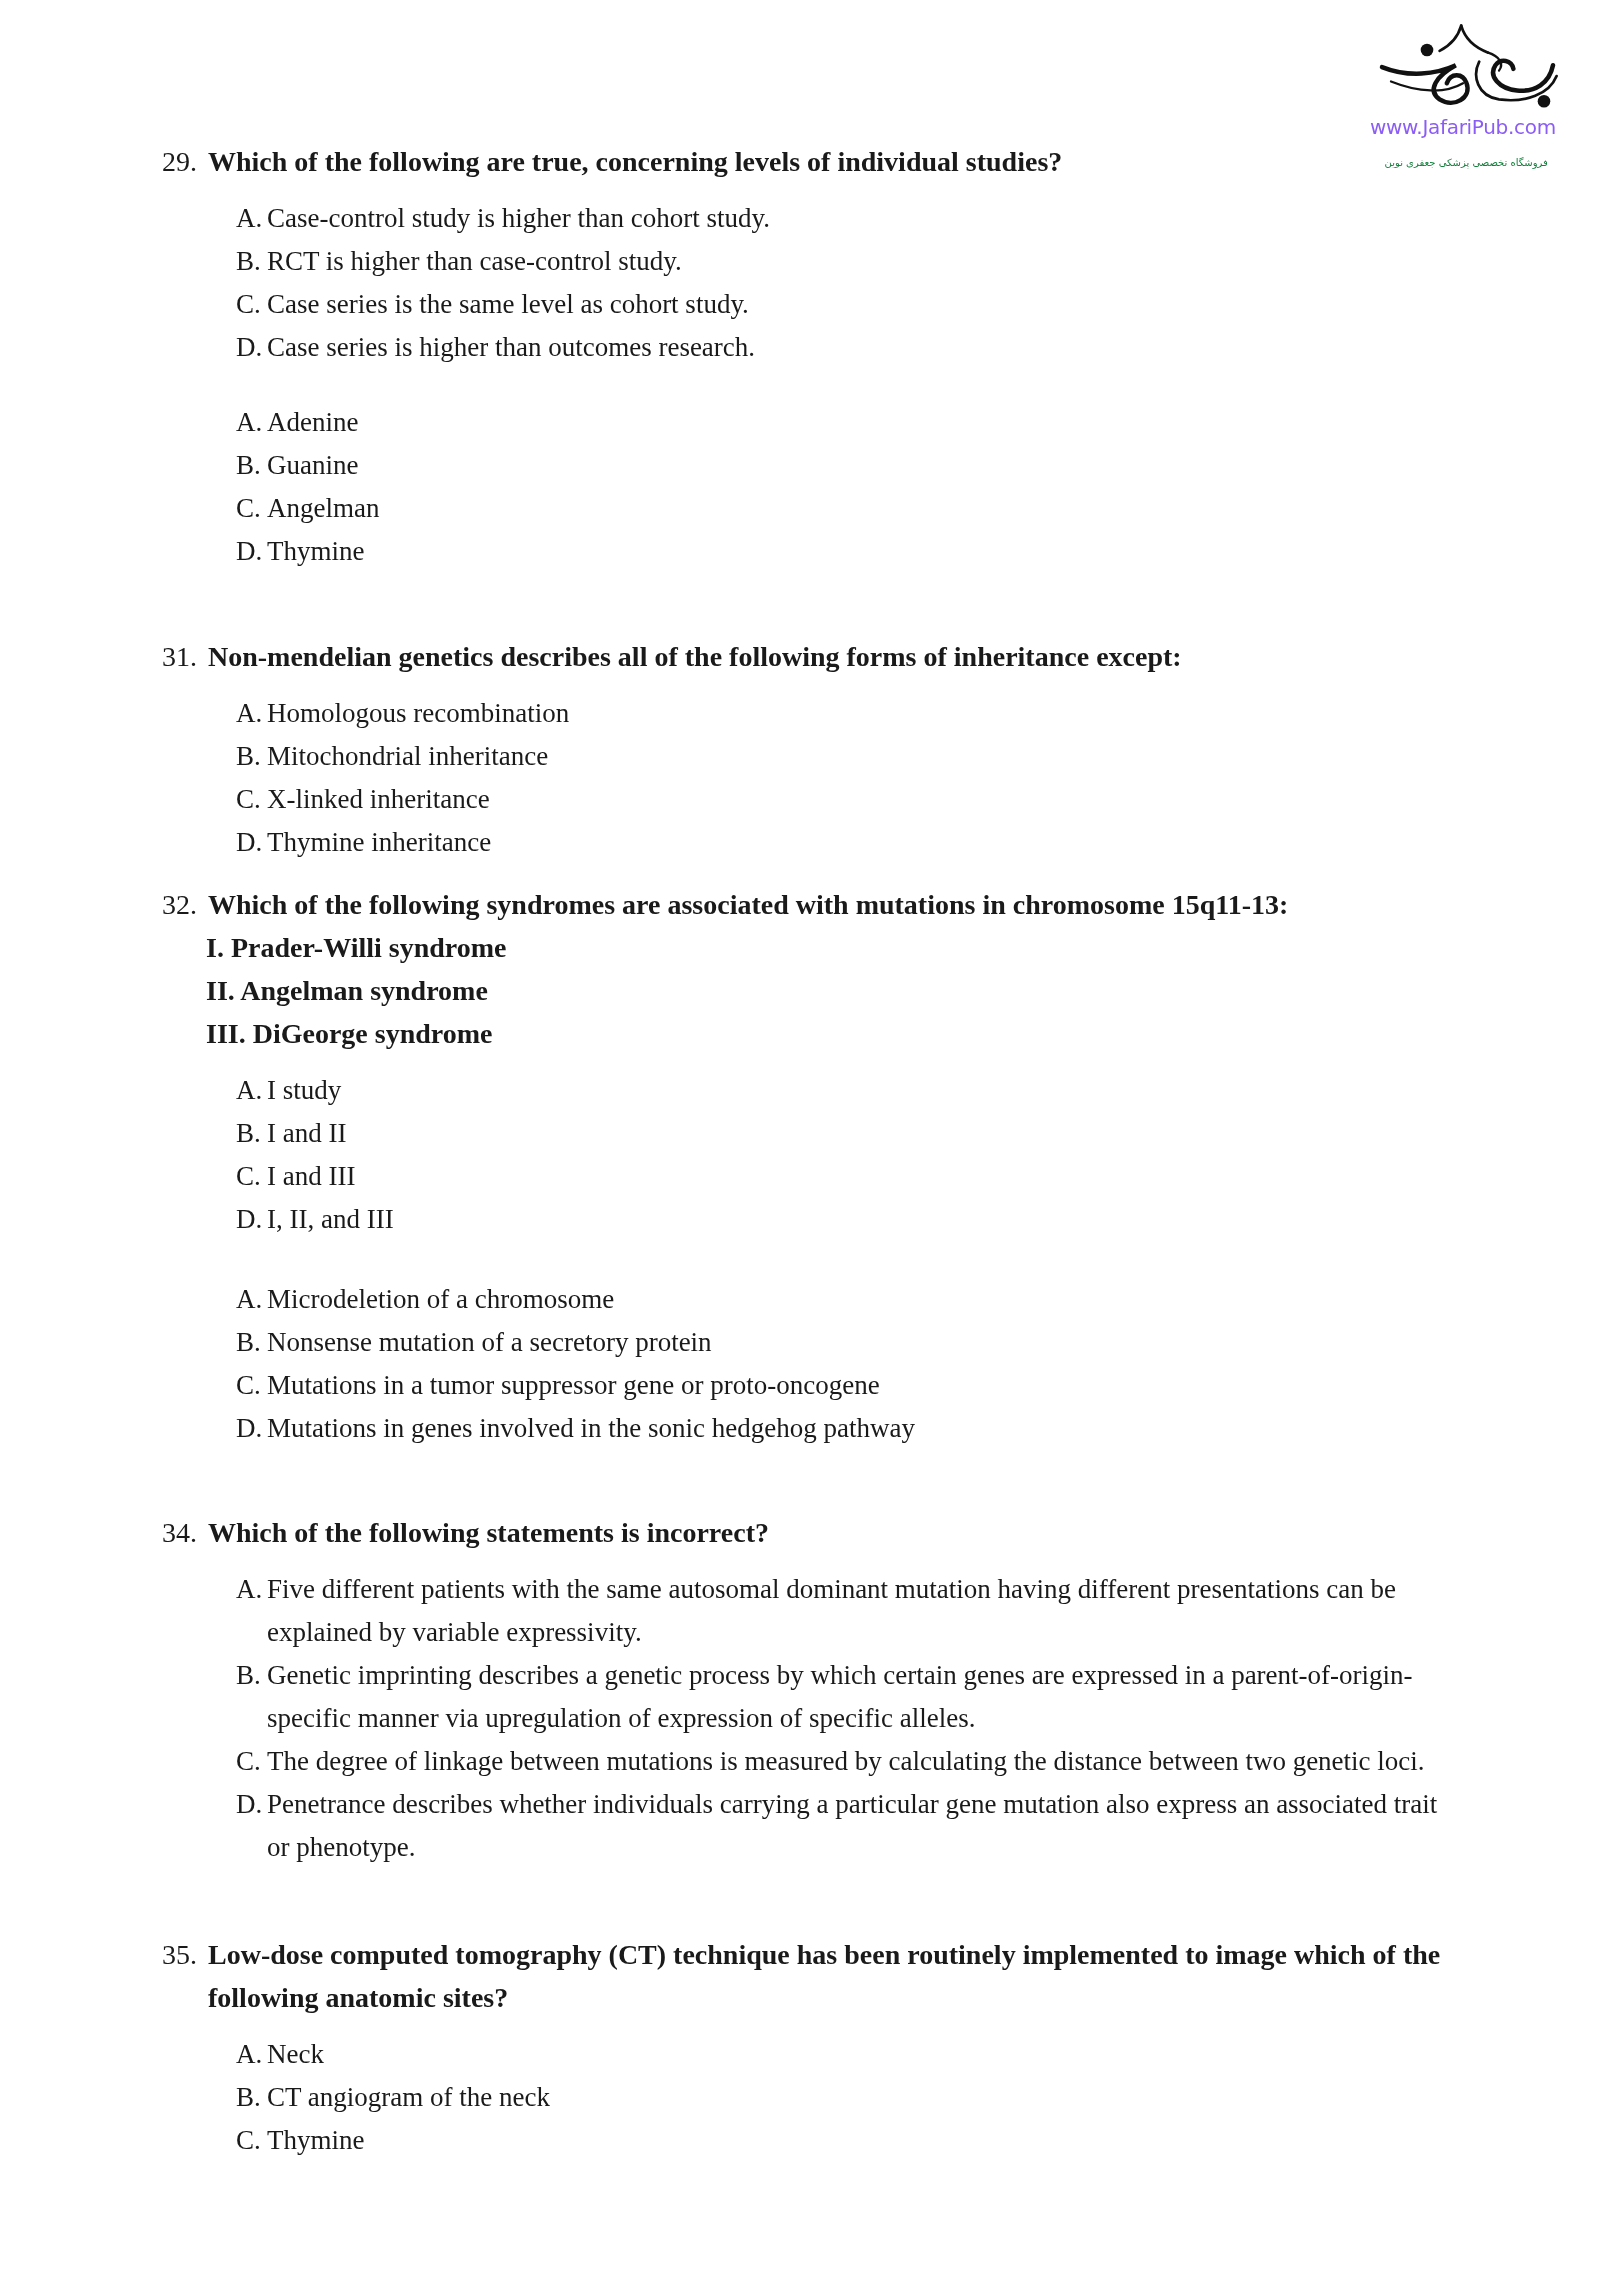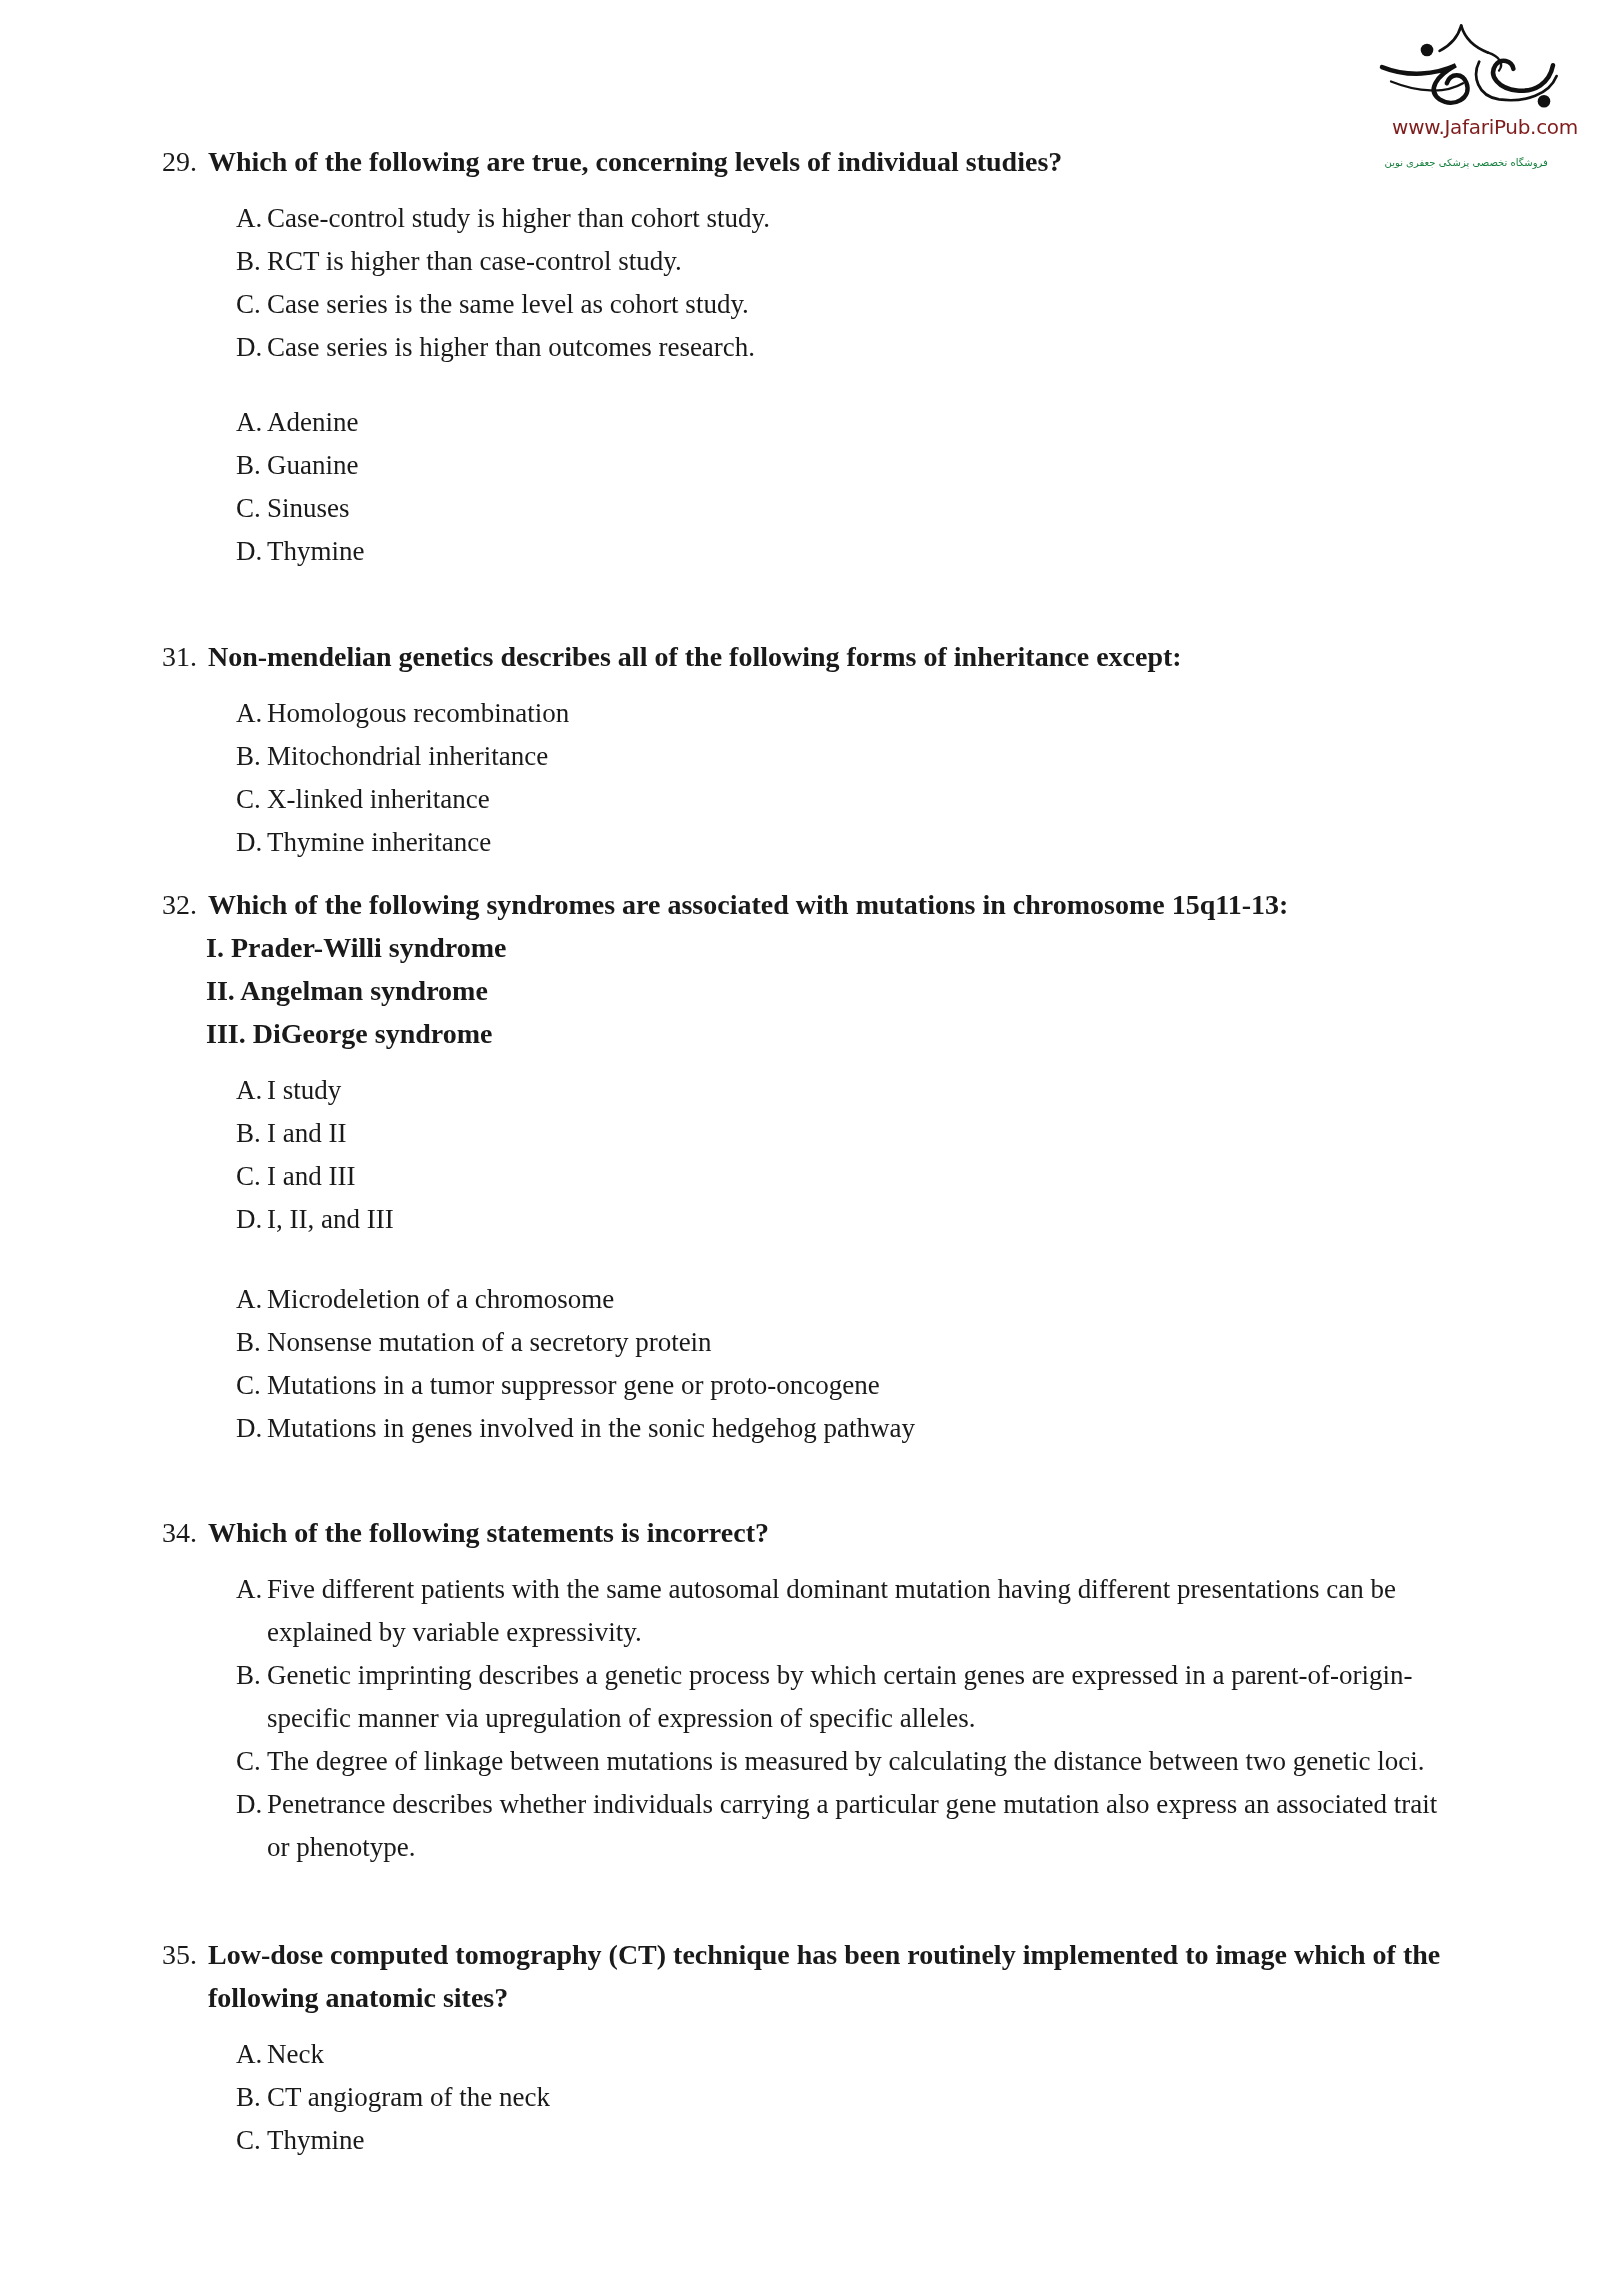--- a/index.html
+++ b/index.html
@@ -2,23 +2,23 @@
 <html style="font-size:14.4px"><head>
 <meta charset="utf-8">
 <style>
   html, body { margin: 0; padding: 0; background: #ffffff; }
   body { width: 1620px; height: 2293px; position: relative; overflow: hidden;
          font-family: "Liberation Serif", "DejaVu Serif", serif; color: #1a1a1a; }
   .page { position: absolute; left: 0; top: 0; width: 1620px; height: 2293px; }
 
   .logo { position: absolute; left: 1350px; top: 20px; width: 243px; height: 162px; }
   .logo svg { position: absolute; left: 22.5px; top: 0; }
-  .logo-url { position: absolute; left: 12px; top: 95px; width: 216px; text-align: right;
+  .logo-url { position: absolute; left: 20px; top: 95px; width: 216px; text-align: left;
               font-family: "DejaVu Sans", "Liberation Sans", sans-serif; font-size: 20px;
-              color: #7f1d1d; letter-spacing: -0.3px; }
+              color: #8b5cf6; letter-spacing: -0.3px; }
   .logo-fa { position: absolute; left: -1.8px; top: 137px; width: 236px; text-align: center;
              font-family: "DejaVu Sans", sans-serif; font-size: 10px; color: #15803d; direction: rtl; }
 
   .q { position: absolute; left: 162px; width: 1314px; }
   .q-head { display: flex; font-size: 28px; line-height: 43px; }
   .q-num { width: 46px; flex: 0 0 46px; font-weight: normal; }
   .q-text { font-weight: bold; }
   .roman { margin-left: 44px; font-size: 28px; font-weight: bold; line-height: 43px; }
   .opts { margin-left: 74px; margin-top: 14.4px; }
   .opt { display: flex; font-size: 27px; line-height: 43px; }
@@ -78,21 +78,21 @@
       <div class="opt">
           <span class="opt-letter">A.</span>
           <span class="opt-text">Adenine</span>
         </div>
       <div class="opt">
           <span class="opt-letter">B.</span>
           <span class="opt-text">Guanine</span>
         </div>
       <div class="opt">
           <span class="opt-letter">C.</span>
-          <span class="opt-text">Sinuses</span>
+          <span class="opt-text">Angelman</span>
         </div>
       <div class="opt">
           <span class="opt-letter">D.</span>
           <span class="opt-text">Thymine</span>
         </div>
     </div>
   </div>
 
   <div class="q" style="top:635px">
     <div class="q-head">

